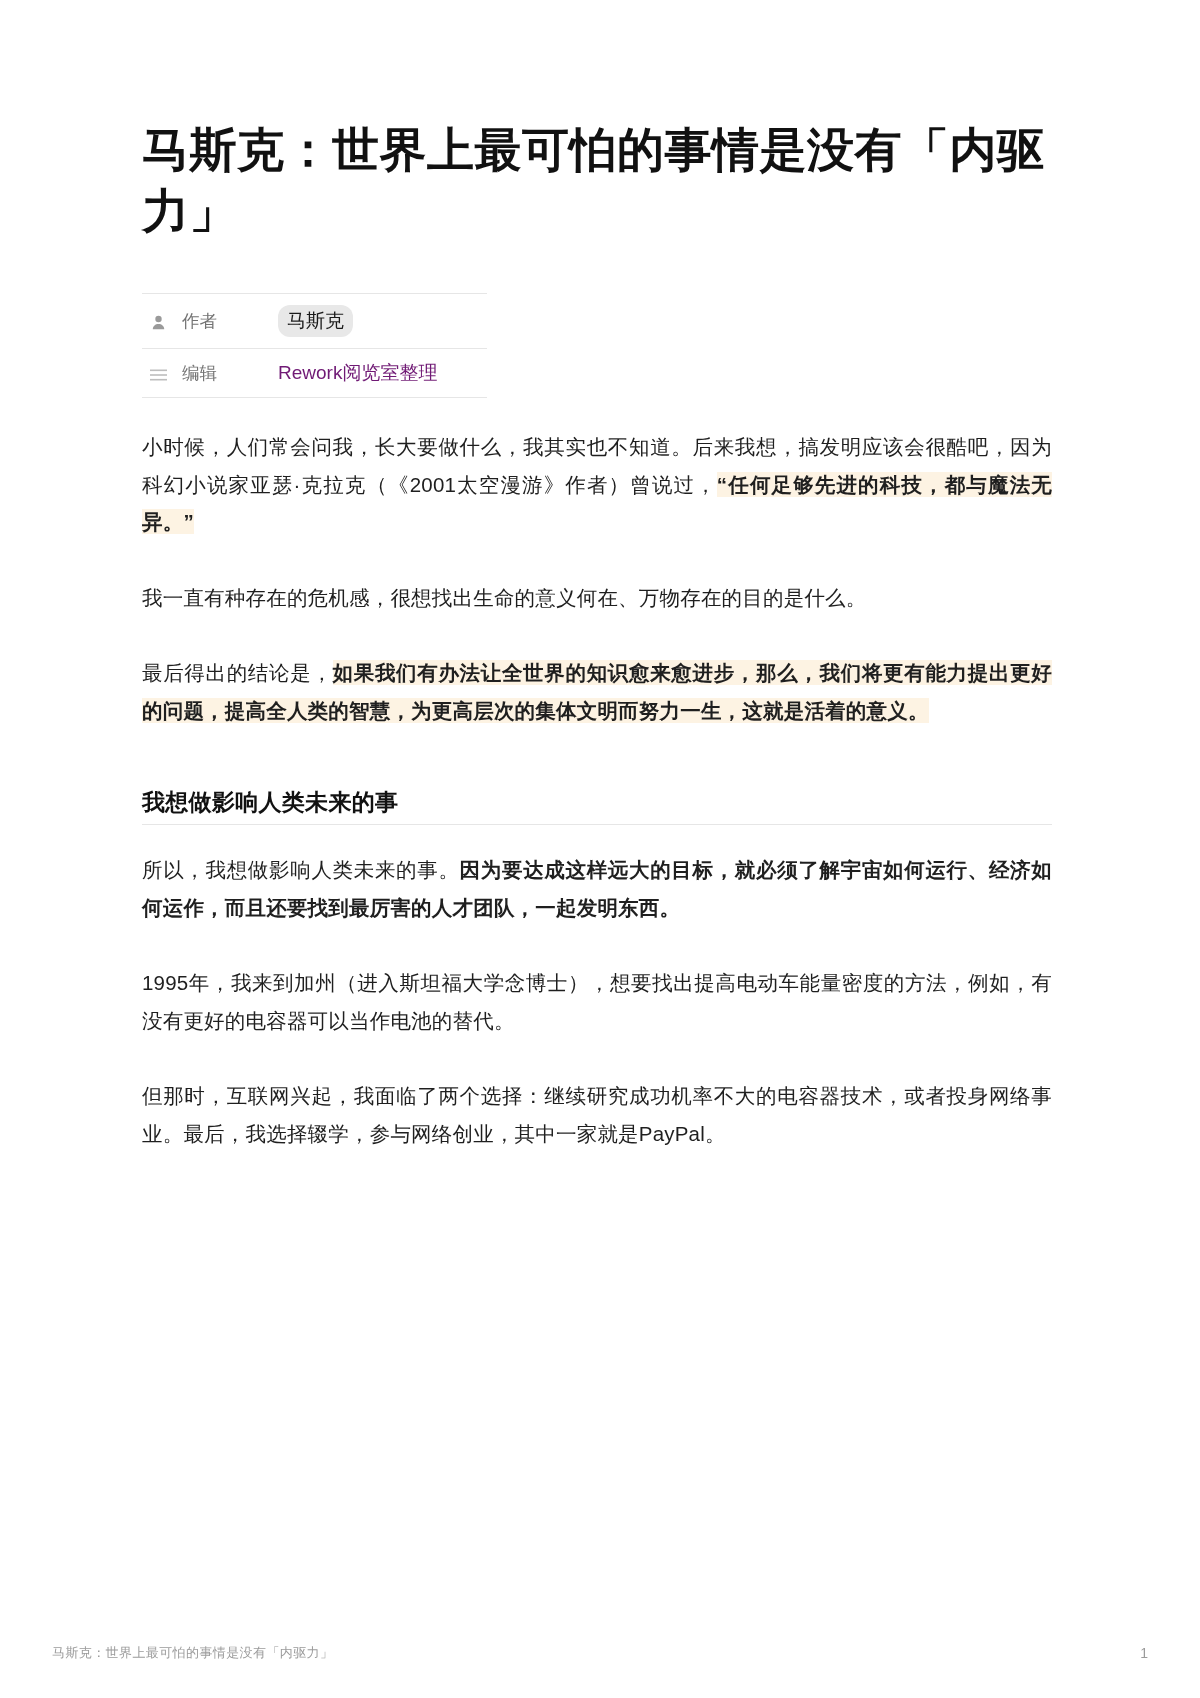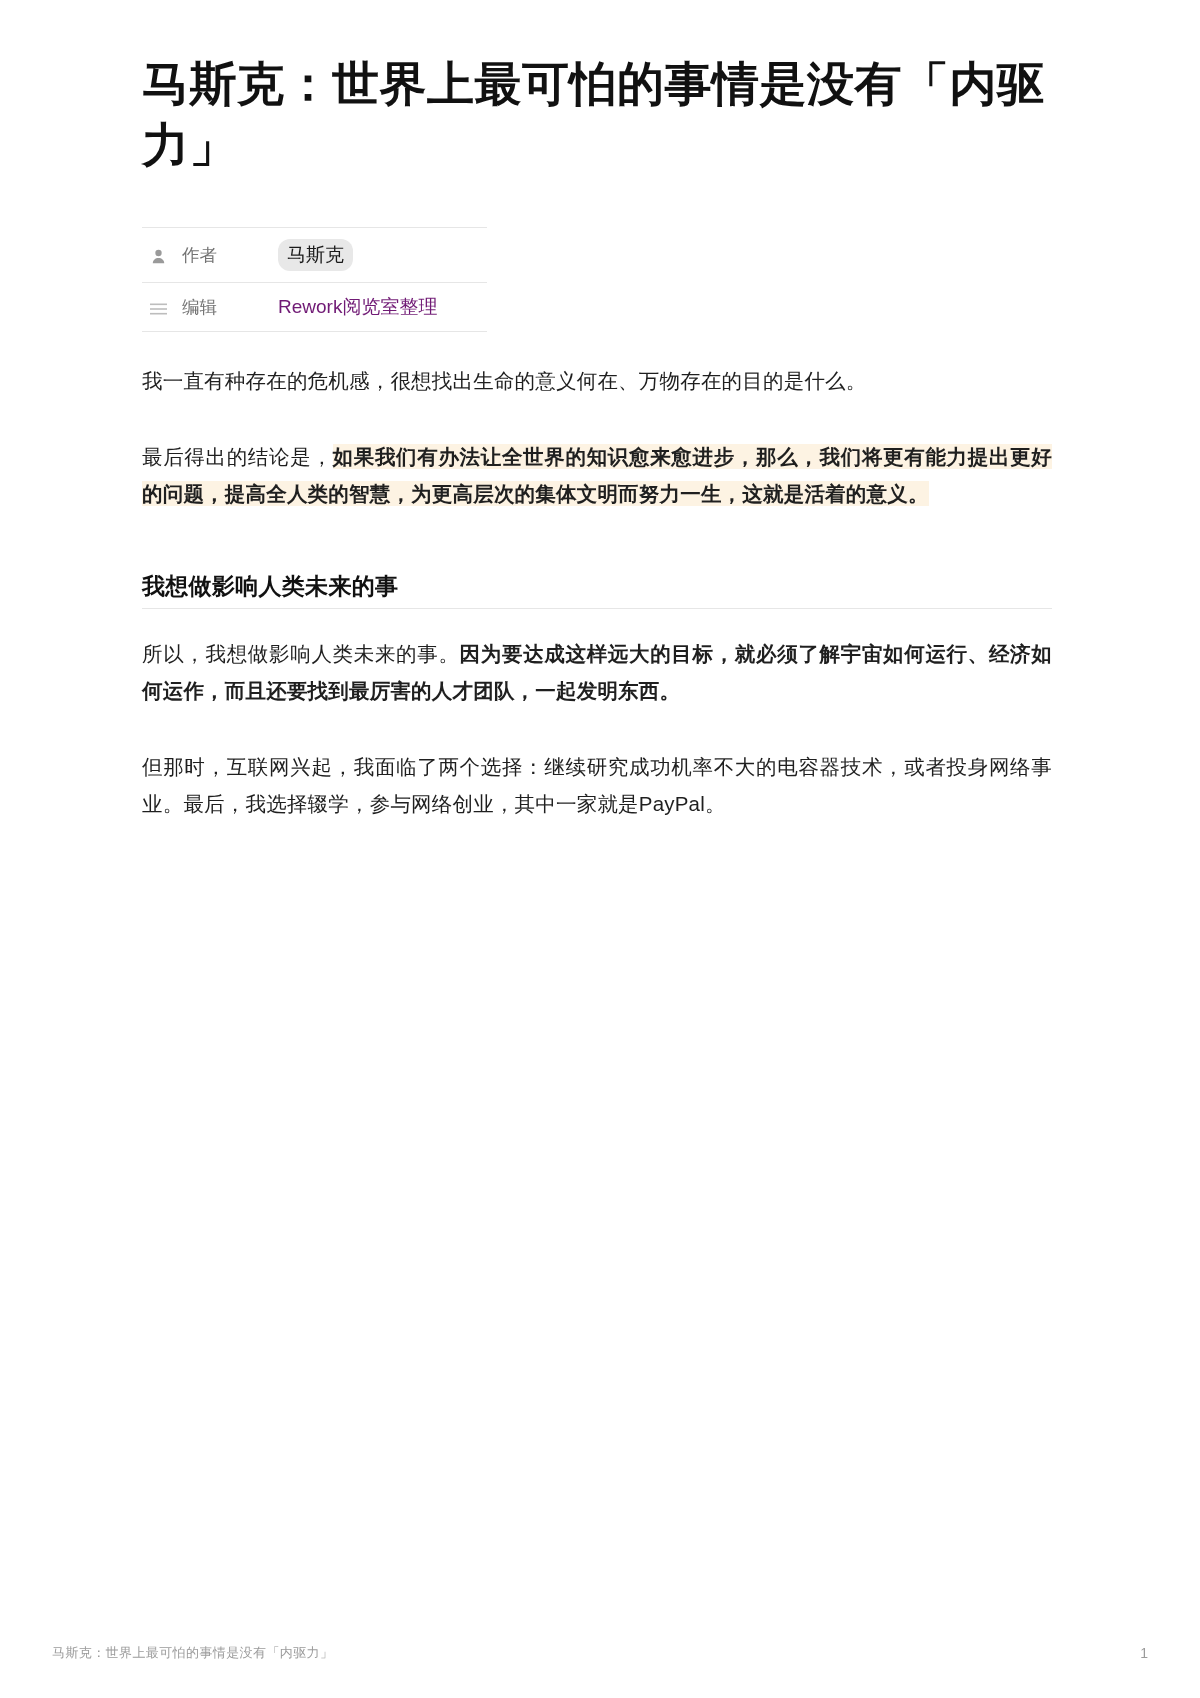--- a/index.html
+++ b/index.html
@@ -13,21 +13,21 @@
     font-family: "Liberation Sans", "DejaVu Sans", sans-serif;
     color: #1a1a1a;
     position: relative;
     overflow: hidden;
   }
   .page {
     position: relative;
     width: 1200px;
     height: 1698px;
     box-sizing: border-box;
-    padding: 53px 148px 0 142px;
+    padding: 119px 148px 0 142px;
   }
   .doc-title {
     font-size: 47px;
     font-weight: 700;
     line-height: 1.30;
     letter-spacing: 0.5px;
     margin: 0 0 52px 0;
     color: #111111;
   }
   
@@ -153,29 +153,31 @@
           <span class="meta-label-text">编辑</span>
         </td>
         <td>
           <span class="meta-plain">Rework阅览室整理</span>
         </td>
       </tr>
     </tbody>
   </table>
 
   <div>
+    <p class="body-p"><span>小时候，人们常会问我，长大要做什么，我其实也不知道。后来我想，搞发明应该会很酷吧，因为科幻小说家亚瑟·克拉克（《2001太空漫游》作者）曾说过，</span><span class="hl">“任何足够先进的科技，都与魔法无异。”</span></p>
     <p class="body-p"><span>我一直有种存在的危机感，很想找出生命的意义何在、万物存在的目的是什么。</span></p>
     <p class="body-p"><span>最后得出的结论是，</span><span class="hl">如果我们有办法让全世界的知识愈来愈进步，那么，我们将更有能力提出更好的问题，提高全人类的智慧，为更高层次的集体文明而努力一生，这就是活着的意义。</span></p>
   </div>
 
   <h2 class="section">我想做影响人类未来的事</h2>
   <hr class="section-rule">
 
   <div>
     <p class="body-p"><span>所以，我想做影响人类未来的事。</span><span class="bold">因为要达成这样远大的目标，就必须了解宇宙如何运行、经济如何运作，而且还要找到最厉害的人才团队，一起发明东西。</span></p>
+    <p class="body-p"><span>1995年，我来到加州（进入斯坦福大学念博士），想要找出提高电动车能量密度的方法，例如，有没有更好的电容器可以当作电池的替代。</span></p>
     <p class="body-p"><span>但那时，互联网兴起，我面临了两个选择：继续研究成功机率不大的电容器技术，或者投身网络事业。最后，我选择辍学，参与网络创业，其中一家就是PayPal。</span></p>
   </div>
 
   <div class="footer">
     <span class="footer-title">马斯克：世界上最可怕的事情是没有「内驱力」</span>
     <span class="footer-page">1</span>
   </div>
 
 </div>
 

